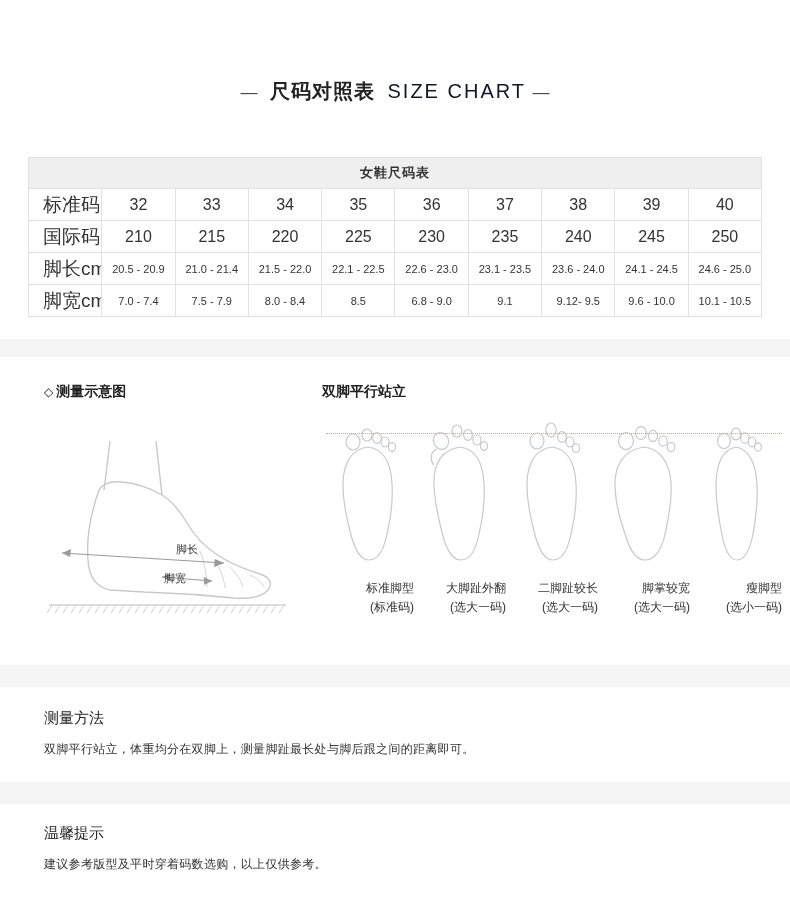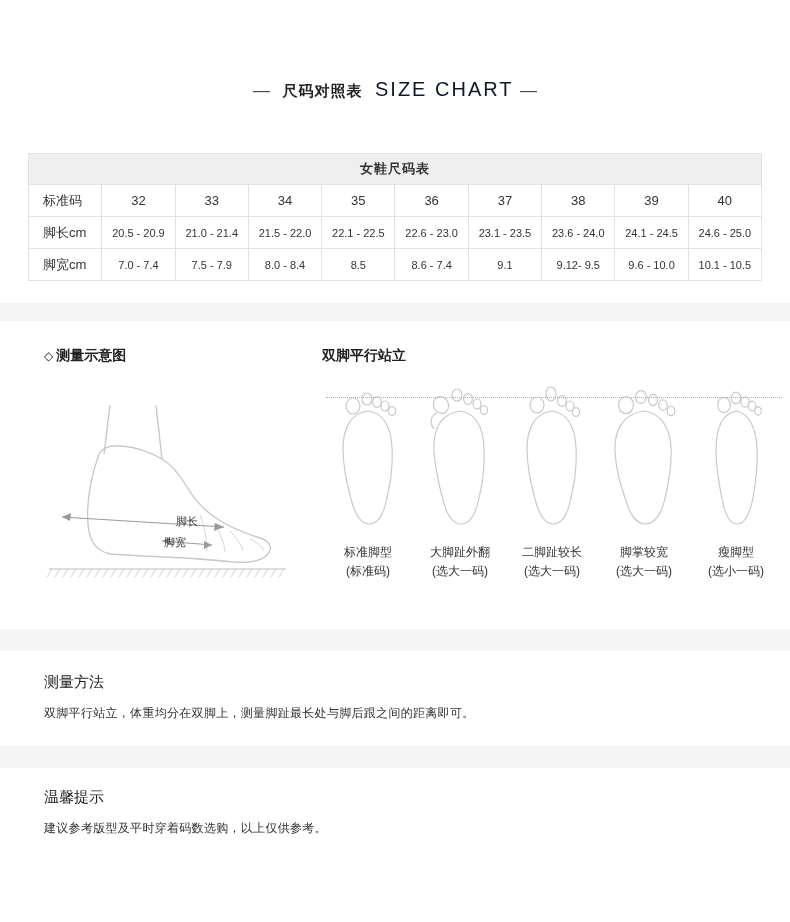--- a/index.html
+++ b/index.html
@@ -26,21 +26,21 @@
   }
   .page-header .dash {
     color: #444;
     font-size: 17px;
     vertical-align: middle;
     letter-spacing: 0;
   }
   .page-header .cn {
     font-weight: bold;
     margin: 0 6px;
-    font-size: 15px;
+    font-size: 20px;
   }
   .page-header .en {
     font-weight: normal;
     letter-spacing: 2px;
     color: #0f172a;
     font-size: 20px;
   }
 
   
   .table-wrap {
@@ -49,40 +49,40 @@
   }
   table.size-table {
     width: 100%;
     border-collapse: collapse;
     table-layout: fixed;
     border-radius: 19px;
   }
   table.size-table td, table.size-table th {
     border: 1px solid #e2e2e2;
     text-align: center;
-    font-size: 13px;
+    font-size: 16px;
     color: #333;
     height: 31px;
     font-weight: normal;
     padding: 0 1px;
     white-space: nowrap;
     overflow: hidden;
   }
   table.size-table .tbl-title {
     background: #efefef;
     font-weight: bold;
     font-size: 13px;
     height: 30px;
     letter-spacing: 1px;
   }
   table.size-table td.rowhead {
     width: 86px;
     text-align: left;
     padding-left: 14px;
-    font-size: 13px;
+    font-size: 19px;
   }
   table.size-table td.val-sm {
     font-size: 11px;
   }
 
   
   .band {
     height: 18px;
     background: #f5f5f5;
     margin-top: 22px;
@@ -127,20 +127,21 @@
     justify-content: space-between;
     margin-top: 18px;
     position: relative;
   }
   .foot-item { width: 92px; text-align: center; }
   .foot-cap {
     font-size: 12px;
     color: #333;
     line-height: 19px;
     margin-top: 6px;
+    text-align: right;
   }
 
   
   .bottom {
     padding: 0 44px;
   }
   .bt-title {
     font-size: 15px;
     color: #222;
     margin-bottom: 10px;
@@ -175,38 +176,50 @@
       <td>33</td>
       <td>34</td>
       <td>35</td>
       <td>36</td>
       <td>37</td>
       <td>38</td>
       <td>39</td>
       <td>40</td>
     </tr>
     <tr>
+      <td class="rowhead">国际码</td>
+      <td>210</td>
+      <td>215</td>
+      <td>220</td>
+      <td>225</td>
+      <td>230</td>
+      <td>235</td>
+      <td>240</td>
+      <td>245</td>
+      <td>250</td>
+    </tr>
+    <tr>
       <td class="rowhead">脚长cm</td>
       <td class="val-sm">20.5 - 20.9</td>
       <td class="val-sm">21.0 - 21.4</td>
       <td class="val-sm">21.5 - 22.0</td>
       <td class="val-sm">22.1 - 22.5</td>
       <td class="val-sm">22.6 - 23.0</td>
       <td class="val-sm">23.1 - 23.5</td>
       <td class="val-sm">23.6 - 24.0</td>
       <td class="val-sm">24.1 - 24.5</td>
       <td class="val-sm">24.6 - 25.0</td>
     </tr>
     <tr>
       <td class="rowhead">脚宽cm</td>
       <td class="val-sm">7.0 - 7.4</td>
       <td class="val-sm">7.5 - 7.9</td>
       <td class="val-sm">8.0 - 8.4</td>
       <td class="val-sm">8.5</td>
-      <td class="val-sm">8.6 - 7.4</td>
+      <td class="val-sm">6.8 - 9.0</td>
       <td class="val-sm">9.1</td>
       <td class="val-sm">9.12- 9.5</td>
       <td class="val-sm">9.6 - 10.0</td>
       <td class="val-sm">10.1 - 10.5</td>
     </tr>
   </tbody>
     </table>
 </div>
 
 <div class="band"></div>
@@ -266,21 +279,21 @@
         </g>
 
         <line x1="18" y1="118" x2="180" y2="128" stroke="#9a9a9a" stroke-width="1"></line>
         <polygon points="18,118 27,114 26,122" fill="#9a9a9a"></polygon>
         <polygon points="180,128 171,124 170,132" fill="#9a9a9a"></polygon>
 
         <line x1="118" y1="142" x2="168" y2="146" stroke="#9a9a9a" stroke-width="1"></line>
         <polygon points="118,142 126,138 126,146" fill="#9a9a9a"></polygon>
         <polygon points="168,146 160,142 160,150" fill="#9a9a9a"></polygon>
       </svg>
-      <div class="foot-labels" style="position:absolute; left:132px; top:115px;">脚长</div>
+      <div class="foot-labels" style="position:absolute; left:132px; top:107px;">脚长</div>
       <div class="foot-labels" style="position:absolute; left:120px; top:136px;">脚宽</div>
     </div>
   </div>
 
   <div class="mid-right">
     <div class="sec-title">双脚平行站立</div>
 
     <div class="feet-row">
 
       <div style="position:absolute; left:4px; right:0; top:14px; border-top:1px dotted #d8a48a; height:0;"></div>

